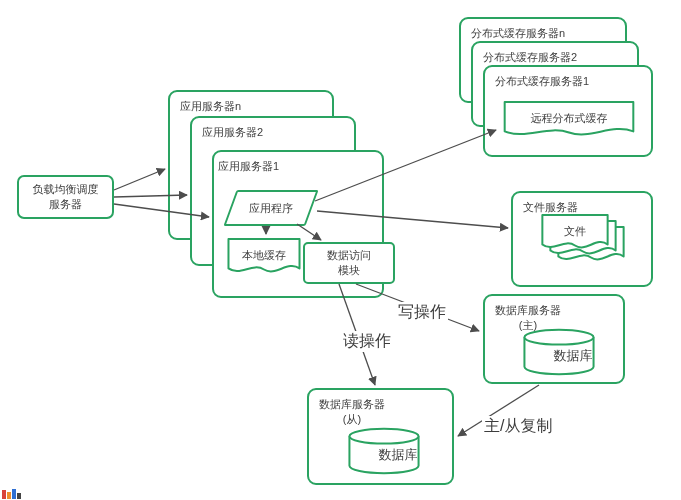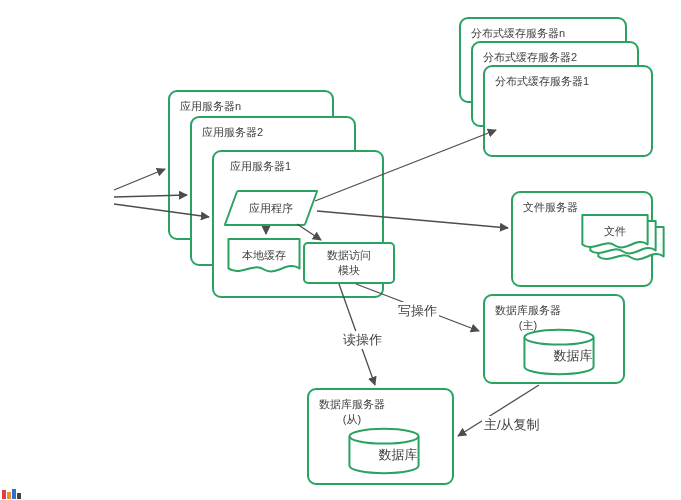--- a/index.html
+++ b/index.html
@@ -52,54 +52,58 @@
   }
 
   .cyl{position:absolute;}
   .cyl svg{position:absolute;inset:0;width:100%;height:100%;overflow:visible;}
   .cyl-label{
     position:absolute;inset:0;display:flex;align-items:center;justify-content:center;
     font-size:13px;padding-top:7px;white-space:nowrap;margin-left:28px;
   }
 
   .files{position:absolute;}
-  .sheet{position:absolute;margin-left:40px;}
+  .sheet{position:absolute;}
   .sheet svg{position:absolute;inset:0;width:100%;height:100%;overflow:visible;}
 
   .shape-path{fill:#fff;stroke:var(--accent);stroke-width:2;stroke-linejoin:round;vector-effect:non-scaling-stroke;}
 
   .edges-svg{position:absolute;inset:0;width:681px;height:500px;pointer-events:none;z-index:50;}
   .edge{stroke:var(--line);stroke-width:1.3;fill:none;}
 
   .edge-label{
-    position:absolute;font-size:13px;color:var(--text);background:#fff;
+    position:absolute;font-size:16px;color:var(--text);background:#fff;
     padding:0 2px;z-index:60;white-space:nowrap;
   }
 
   .wm{position:absolute;left:2px;bottom:1px;display:flex;align-items:flex-end;gap:1px;z-index:70;}
   .wm i{display:block;width:4px;}
   .wm i:nth-child(1){height:9px;background:#d9433b;}
   .wm i:nth-child(2){height:7px;background:#ef8e2c;}
   .wm i:nth-child(3){height:10px;background:#2f6fd2;}
   .wm i:nth-child(4){height:6px;background:#444;}
 </style>
 </head>
 <body>
 
 <div class="stage">
 
+  <div class="lb-box" style="left:17px;top:175px;width:97px;height:44px;">
+    <span>负载均衡调度</span>
+    <span>服务器</span>
+  </div>
 
   <div class="box" style="left:168px;top:90px;width:166px;height:150px;">
     <div class="box-label">应用服务器n</div>
   </div>
   <div class="box" style="left:190px;top:116px;width:166px;height:150px;">
     <div class="box-label">应用服务器2</div>
   </div>
   <div class="box" style="left:212px;top:150px;width:172px;height:148px;">
-    <div class="box-label" style="left:16px;">应用服务器1</div>
+    <div class="box-label" style="left:4px;">应用服务器1</div>
   </div>
 
   <div class="para" style="left:230px;top:190px;width:82px;height:36px;">
     <div class="para-label">应用程序</div>
   </div>
 
   <div class="doc" style="left:227px;top:237px;width:74px;height:44px;">
     <svg viewBox="0 0 100 42" preserveAspectRatio="none">
       <path class="shape-path" d="M2 2 H98 V30 C82 22 66 38 50 31 C34 24 18 38 2 30 Z"></path>
     </svg>
@@ -114,20 +118,26 @@
   <div class="box" style="left:459px;top:17px;width:168px;height:86px;">
     <div class="box-label">分布式缓存服务器n</div>
   </div>
   <div class="box" style="left:471px;top:41px;width:168px;height:86px;">
     <div class="box-label">分布式缓存服务器2</div>
   </div>
   <div class="box" style="left:483px;top:65px;width:170px;height:92px;">
     <div class="box-label">分布式缓存服务器1</div>
   </div>
 
+  <div class="doc" style="left:502px;top:100px;width:134px;height:44px;">
+    <svg viewBox="0 0 100 42" preserveAspectRatio="none">
+      <path class="shape-path" d="M2 2 H98 V30 C82 22 66 38 50 31 C34 24 18 38 2 30 Z"></path>
+    </svg>
+    <div class="doc-label">远程分布式缓存</div>
+  </div>
 
   <div class="box" style="left:511px;top:191px;width:142px;height:96px;text-decoration:underline;">
     <div class="box-label">文件服务器</div>
   </div>
   <div class="files" style="left:541px;top:213px;width:86px;height:62px;">
     <div class="sheet" style="left:16px;top:12px;width:68px;height:44px;">
       <svg viewBox="0 0 100 42" preserveAspectRatio="none">
           <path class="shape-path" d="M2 2 H98 V30 C82 22 66 38 50 31 C34 24 18 38 2 30 Z"></path>
         </svg>
     </div>

